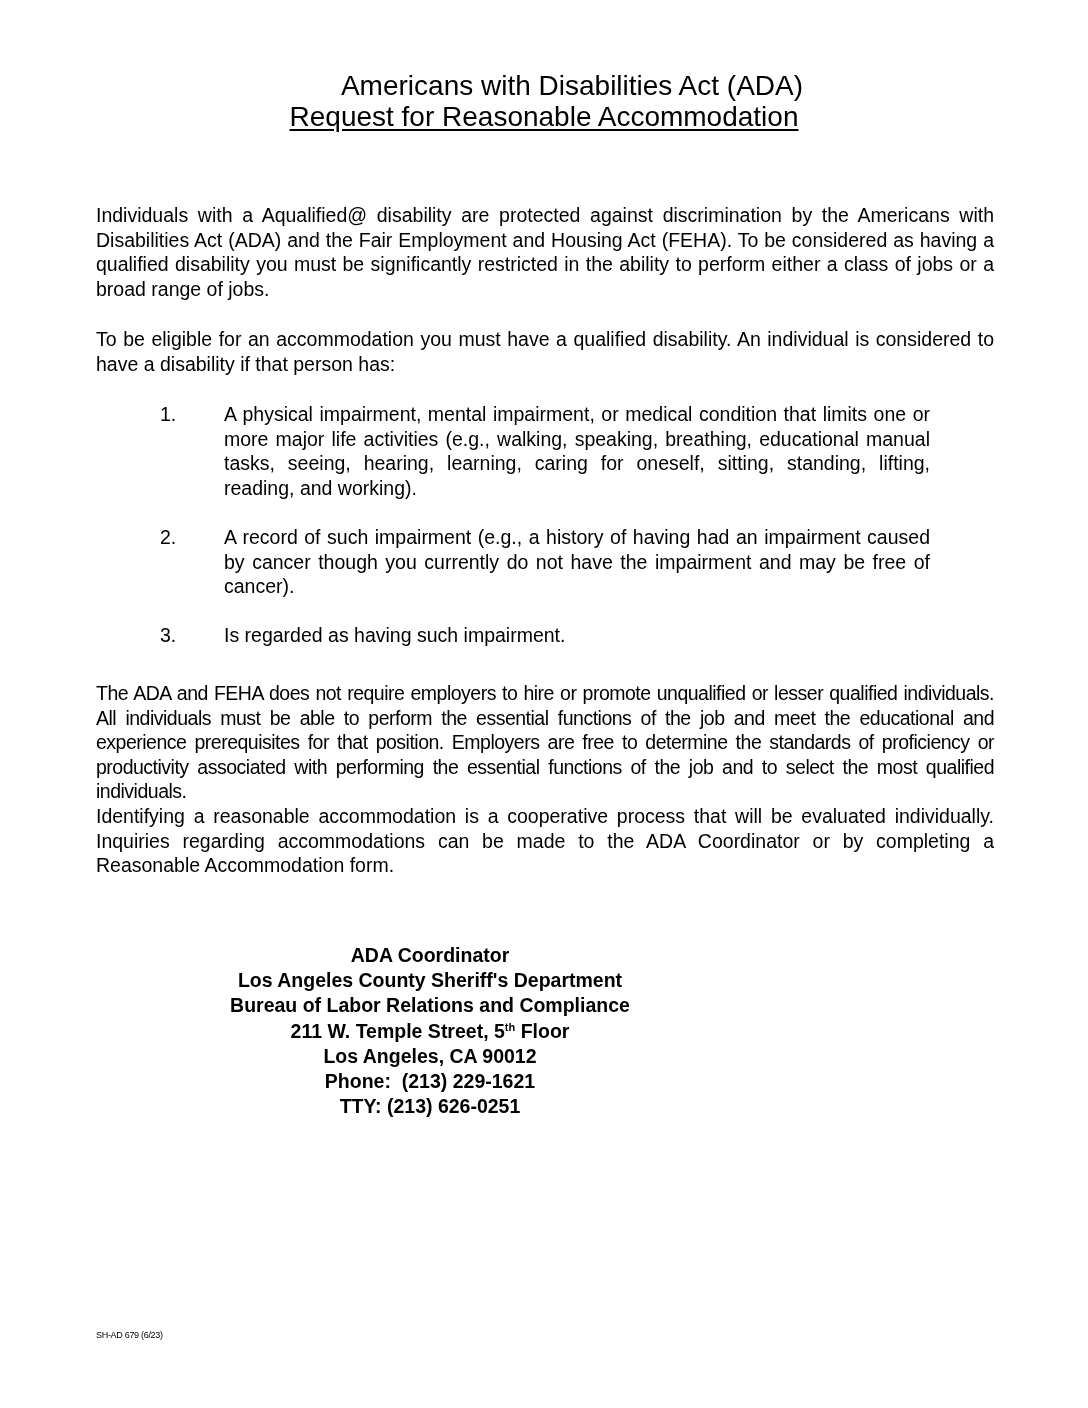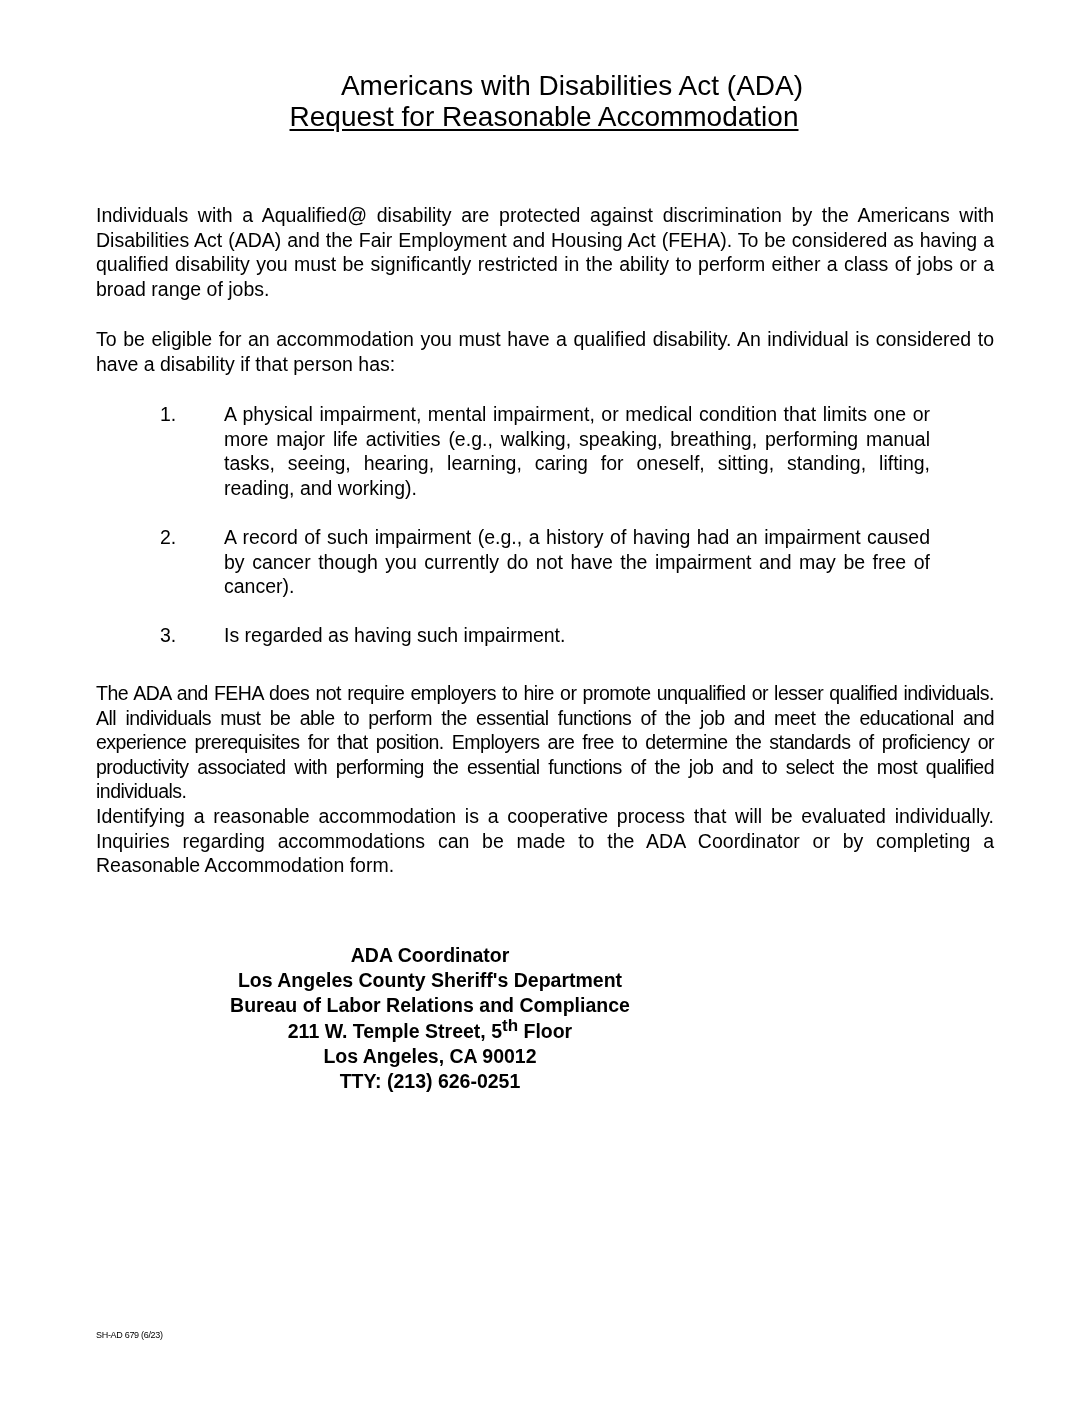--- a/index.html
+++ b/index.html
@@ -18,50 +18,51 @@
   .list-item .num { position: absolute; left: 0; top: 0; }
   .list-item .txt { position: absolute; left: 64px; width: 706px; text-align: justify; }
   .li1 { top: 402px; }
   .li2 { top: 525px; }
   .li3 { top: 623px; }
   .p3 { top: 672px; letter-spacing: -0.5px; margin-top: 9px; }
   .p4 { top: 804px; }
   .contact { position: absolute; left: 0; width: 860px; top: 943px; text-align: center;
              font-weight: bold; font-size: 19.5px; line-height: 25.2px; }
   .contact div { white-space: pre; }
-  .contact sup { font-size: 17px; line-height: 0; text-align: center; }
+  .contact sup { font-size: 11px; line-height: 0; text-align: center; }
   .footer { position: absolute; left: 96px; top: 1330px; font-size: 9px; font-weight: normal; letter-spacing: -0.3px; }
 </style>
 </head>
 <body>
 
 <div class="title">Americans with Disabilities Act (ADA)</div>
 <div class="subtitle"><span>Request for Reasonable Accommodation</span></div>
 
 <div class="para p1">Individuals with a Aqualified@ disability are protected against discrimination by the Americans with Disabilities Act (ADA) and the Fair Employment and Housing Act (FEHA).  To be considered as having a qualified disability you must be significantly restricted in the ability to perform either a class of jobs or a broad range of jobs.</div>
 <div class="para p2">To be eligible for an accommodation you must have a qualified disability. An individual is considered to have a disability if that person has:</div>
 
 <div class="list-item li1">
   <span class="num">1.</span>
-  <span class="txt">A  physical impairment, mental  impairment, or medical condition that limits one or more major life activities (e.g., walking, speaking, breathing, performing manual tasks, seeing, hearing, learning, caring for oneself, sitting, standing, lifting, reading, and working).</span>
+  <span class="txt">A  physical impairment, mental  impairment, or medical condition that limits one or more major life activities (e.g., walking, speaking, breathing, educational manual tasks, seeing, hearing, learning, caring for oneself, sitting, standing, lifting, reading, and working).</span>
 </div>
 <div class="list-item li2">
   <span class="num">2.</span>
   <span class="txt">A record of such impairment (e.g., a history of having had an impairment caused by cancer though you currently do not have the impairment and may be free of cancer).</span>
 </div>
 <div class="list-item li3">
   <span class="num">3.</span>
   <span class="txt">Is regarded as having such impairment.</span>
 </div>
 
 <div class="para p3">The ADA and FEHA does not require employers to hire or promote unqualified or lesser qualified individuals.  All individuals must be able to perform the essential functions of the job and meet the educational and experience prerequisites for that position.  Employers are free to determine the standards of proficiency or productivity associated with performing the essential functions of the job and to select the most qualified individuals.</div>
 <div class="para p4">Identifying a reasonable accommodation is a cooperative process that will be evaluated individually.  Inquiries regarding accommodations can be made to the ADA Coordinator or by completing a Reasonable Accommodation form.</div>
 
 <div class="contact">
   <div>ADA Coordinator</div>
   <div>Los Angeles County Sheriff's Department</div>
   <div>Bureau of Labor Relations and Compliance</div>
   <div><span>211 W. Temple Street, 5</span><sup>th</sup><span> Floor</span></div>
   <div>Los Angeles, CA 90012</div>
+  <div>Phone:  (213) 229-1621</div>
   <div>TTY: (213) 626-0251</div>
 </div>
 
 <div class="footer">SH-AD 679 (6/23)</div>
 
 </body></html>

